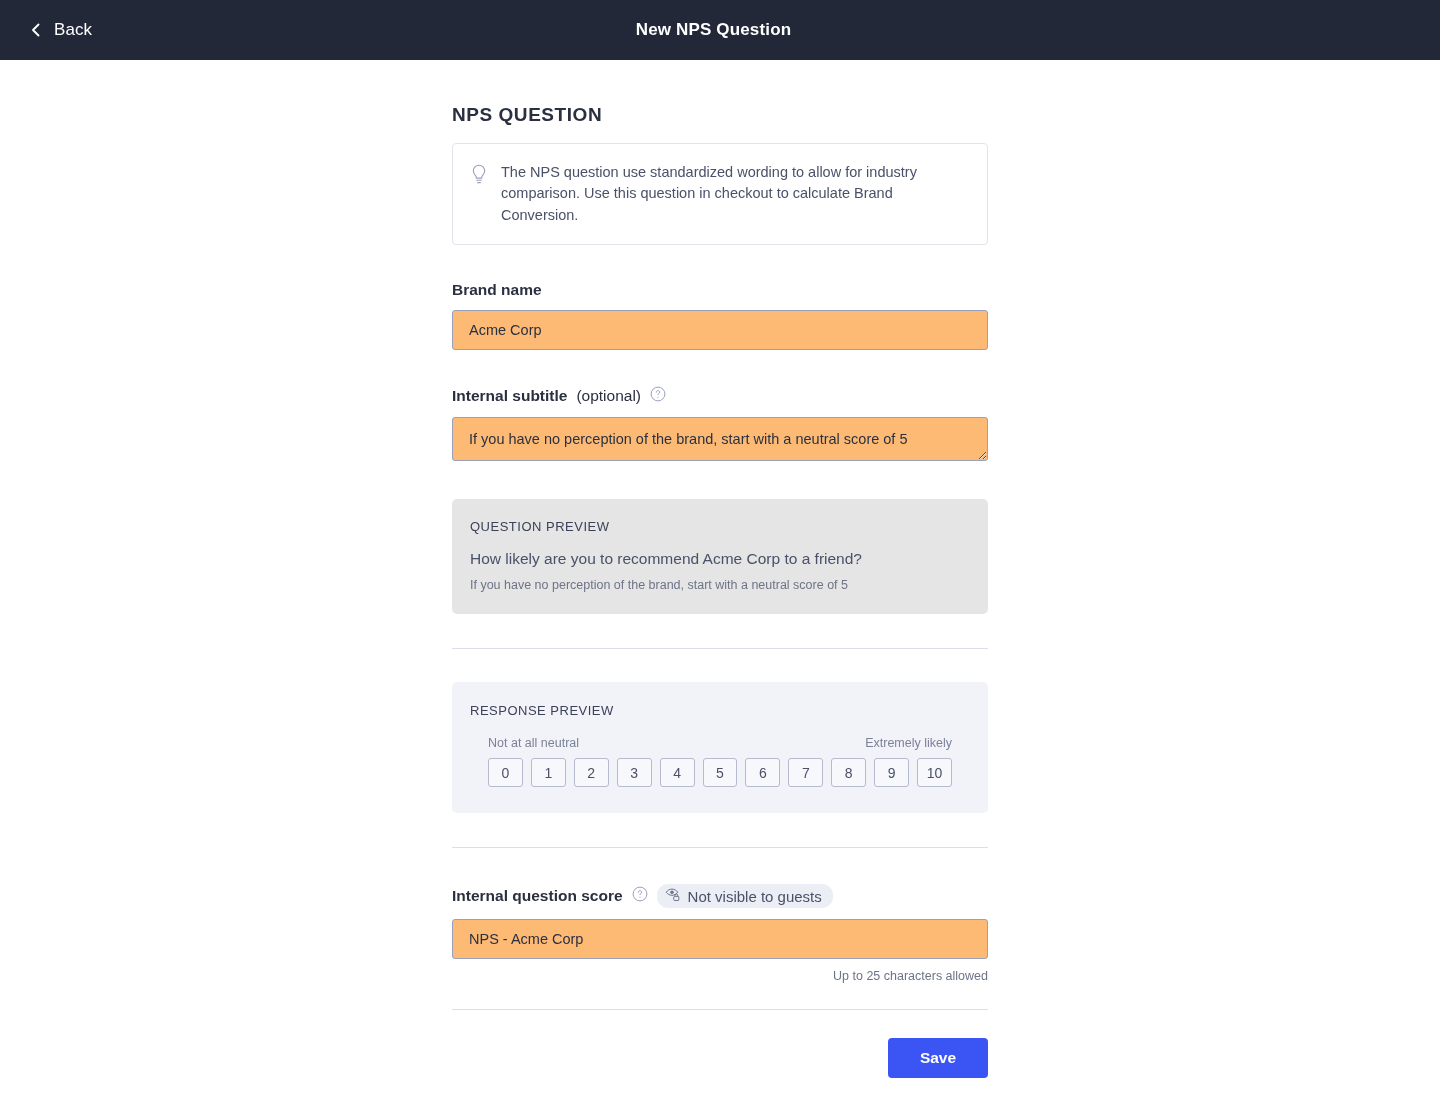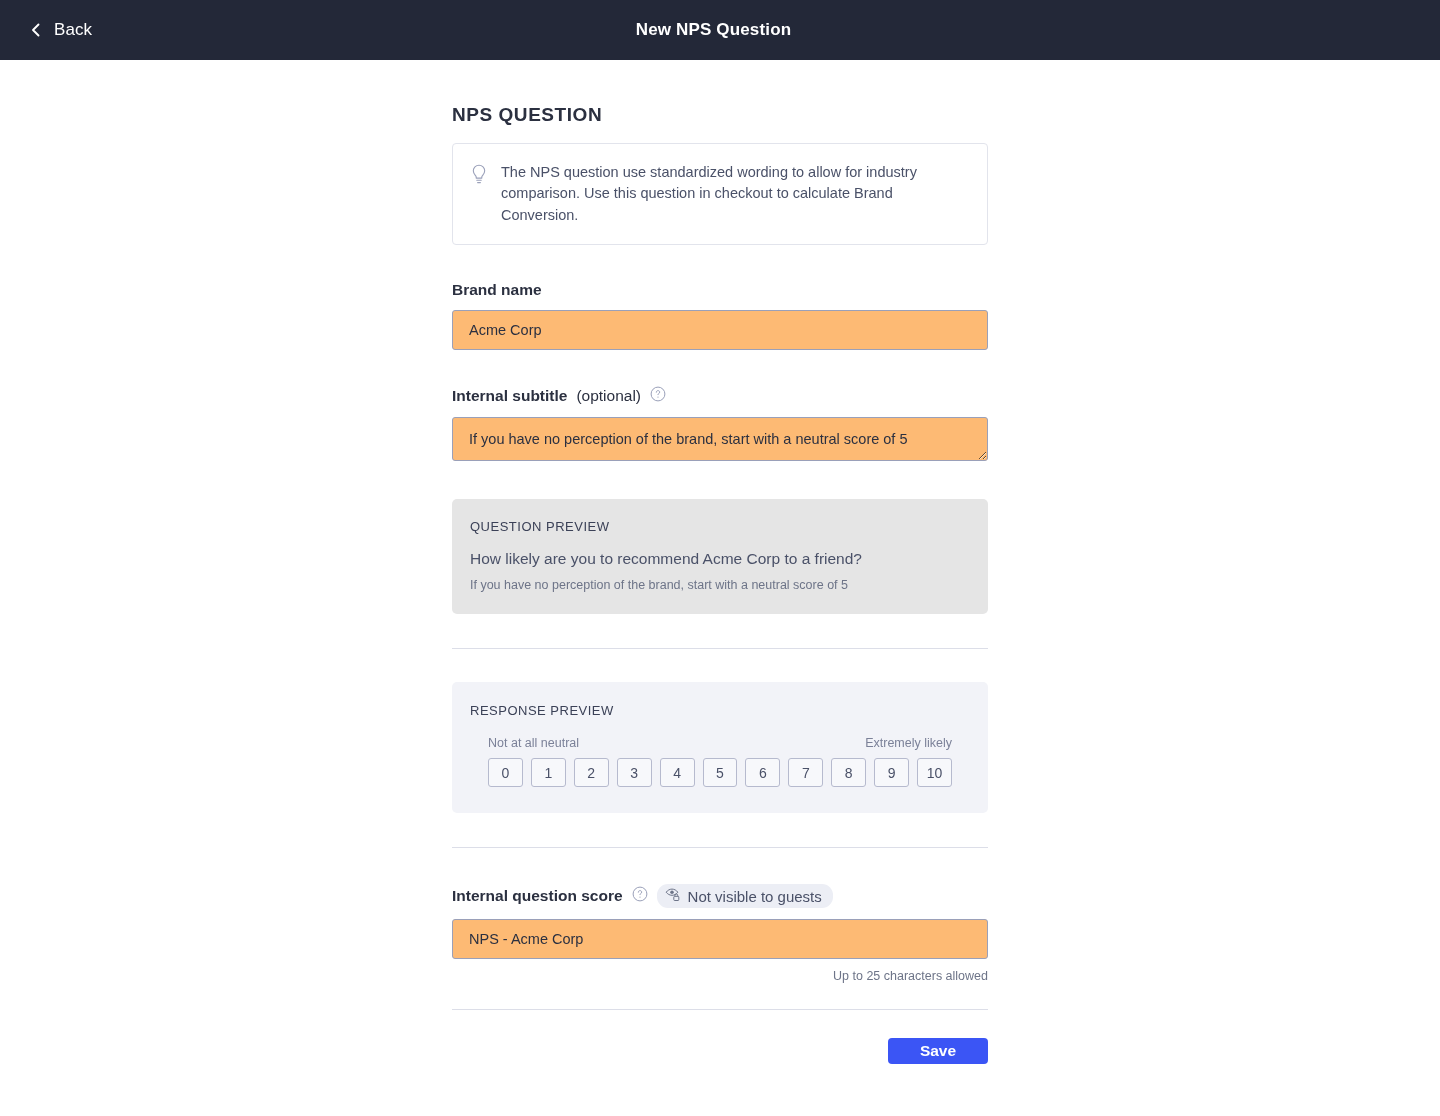--- a/index.html
+++ b/index.html
@@ -222,21 +222,21 @@
     display: flex;
     justify-content: flex-end;
     margin-top: 28px;
   }
   .save-btn {
     background: #3b55f5;
     color: #ffffff;
     border: none;
     border-radius: 4px;
     width: 100px;
-    height: 26px;
+    height: 40px;
     font-family: "Liberation Sans", sans-serif;
     font-size: 15.5px;
     font-weight: bold;
     cursor: pointer;
   }
 </style>
 </head>
 <body>
 
 <div class="topbar">

